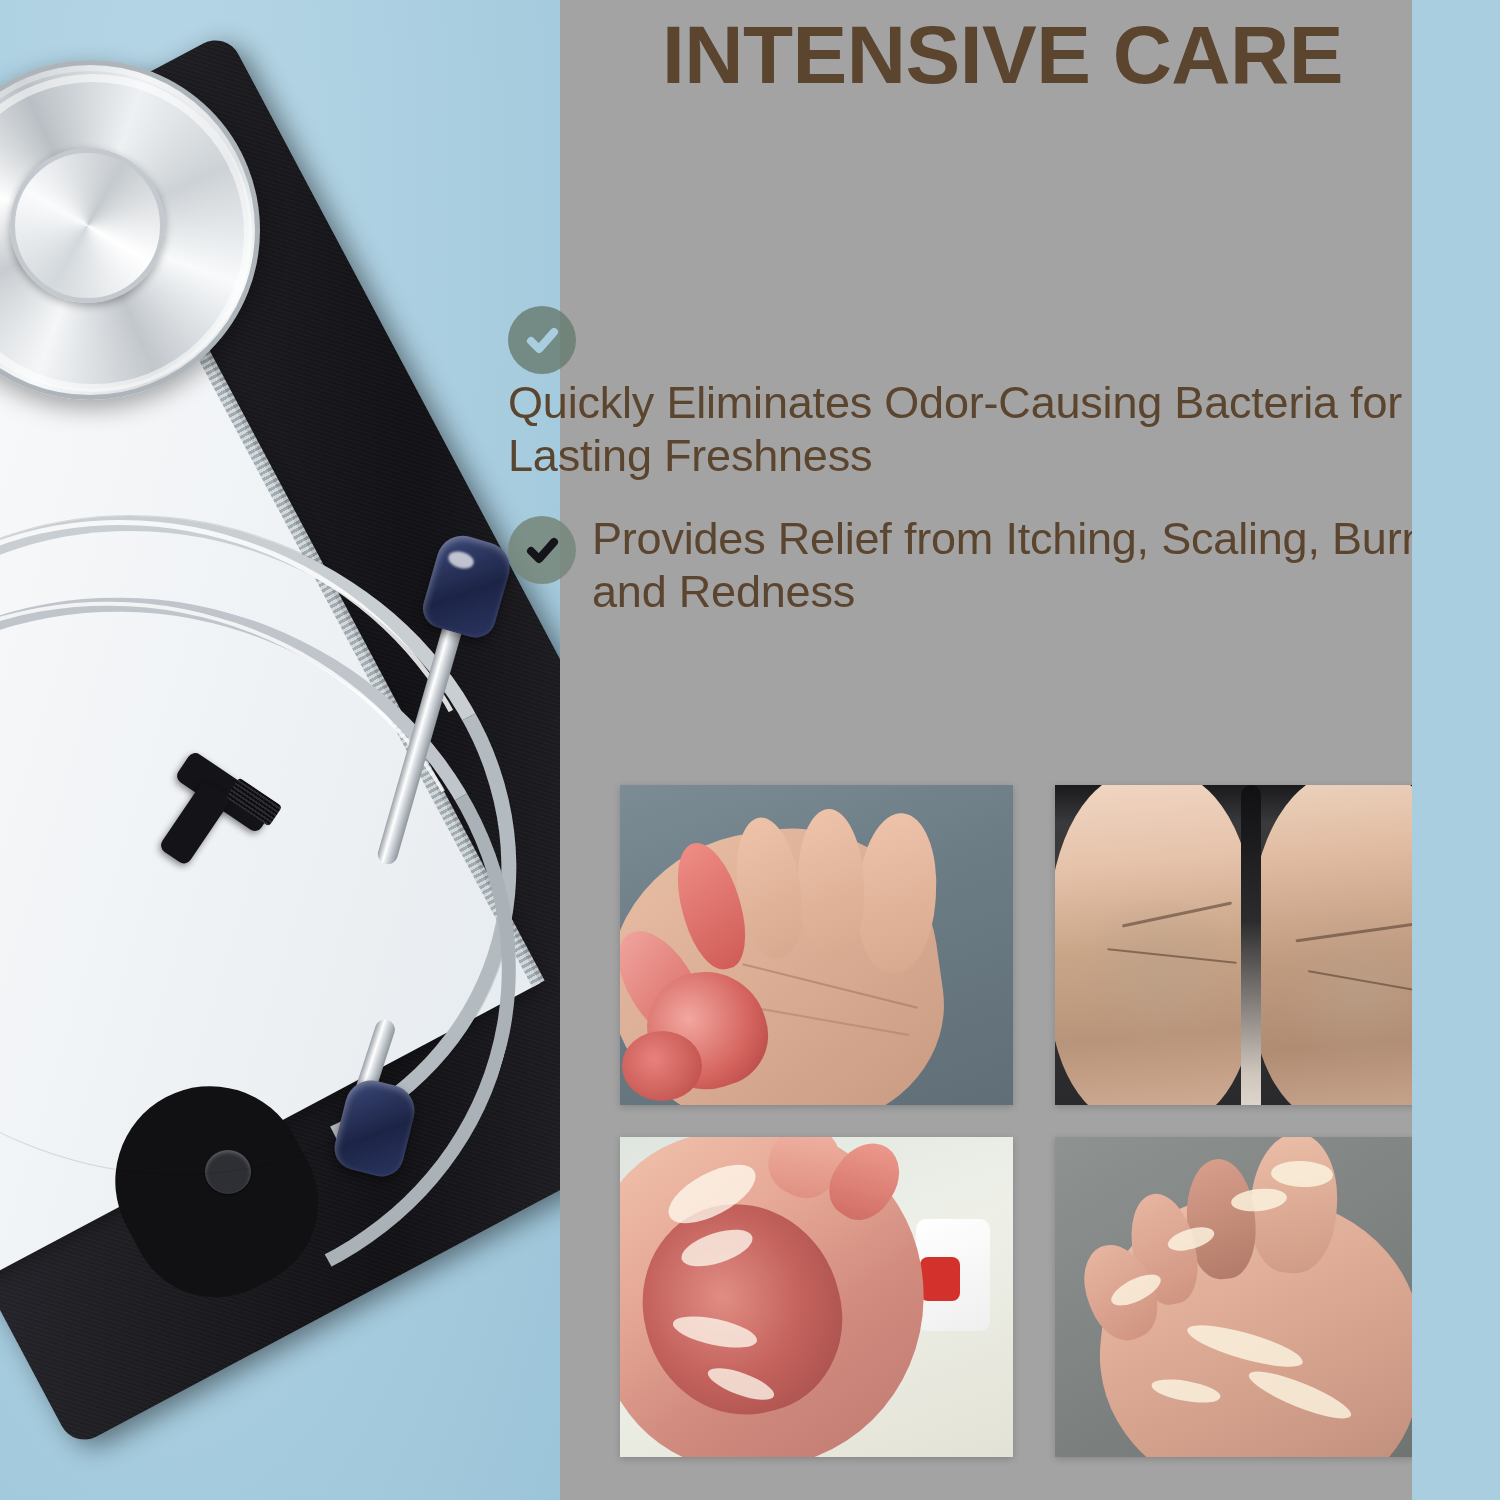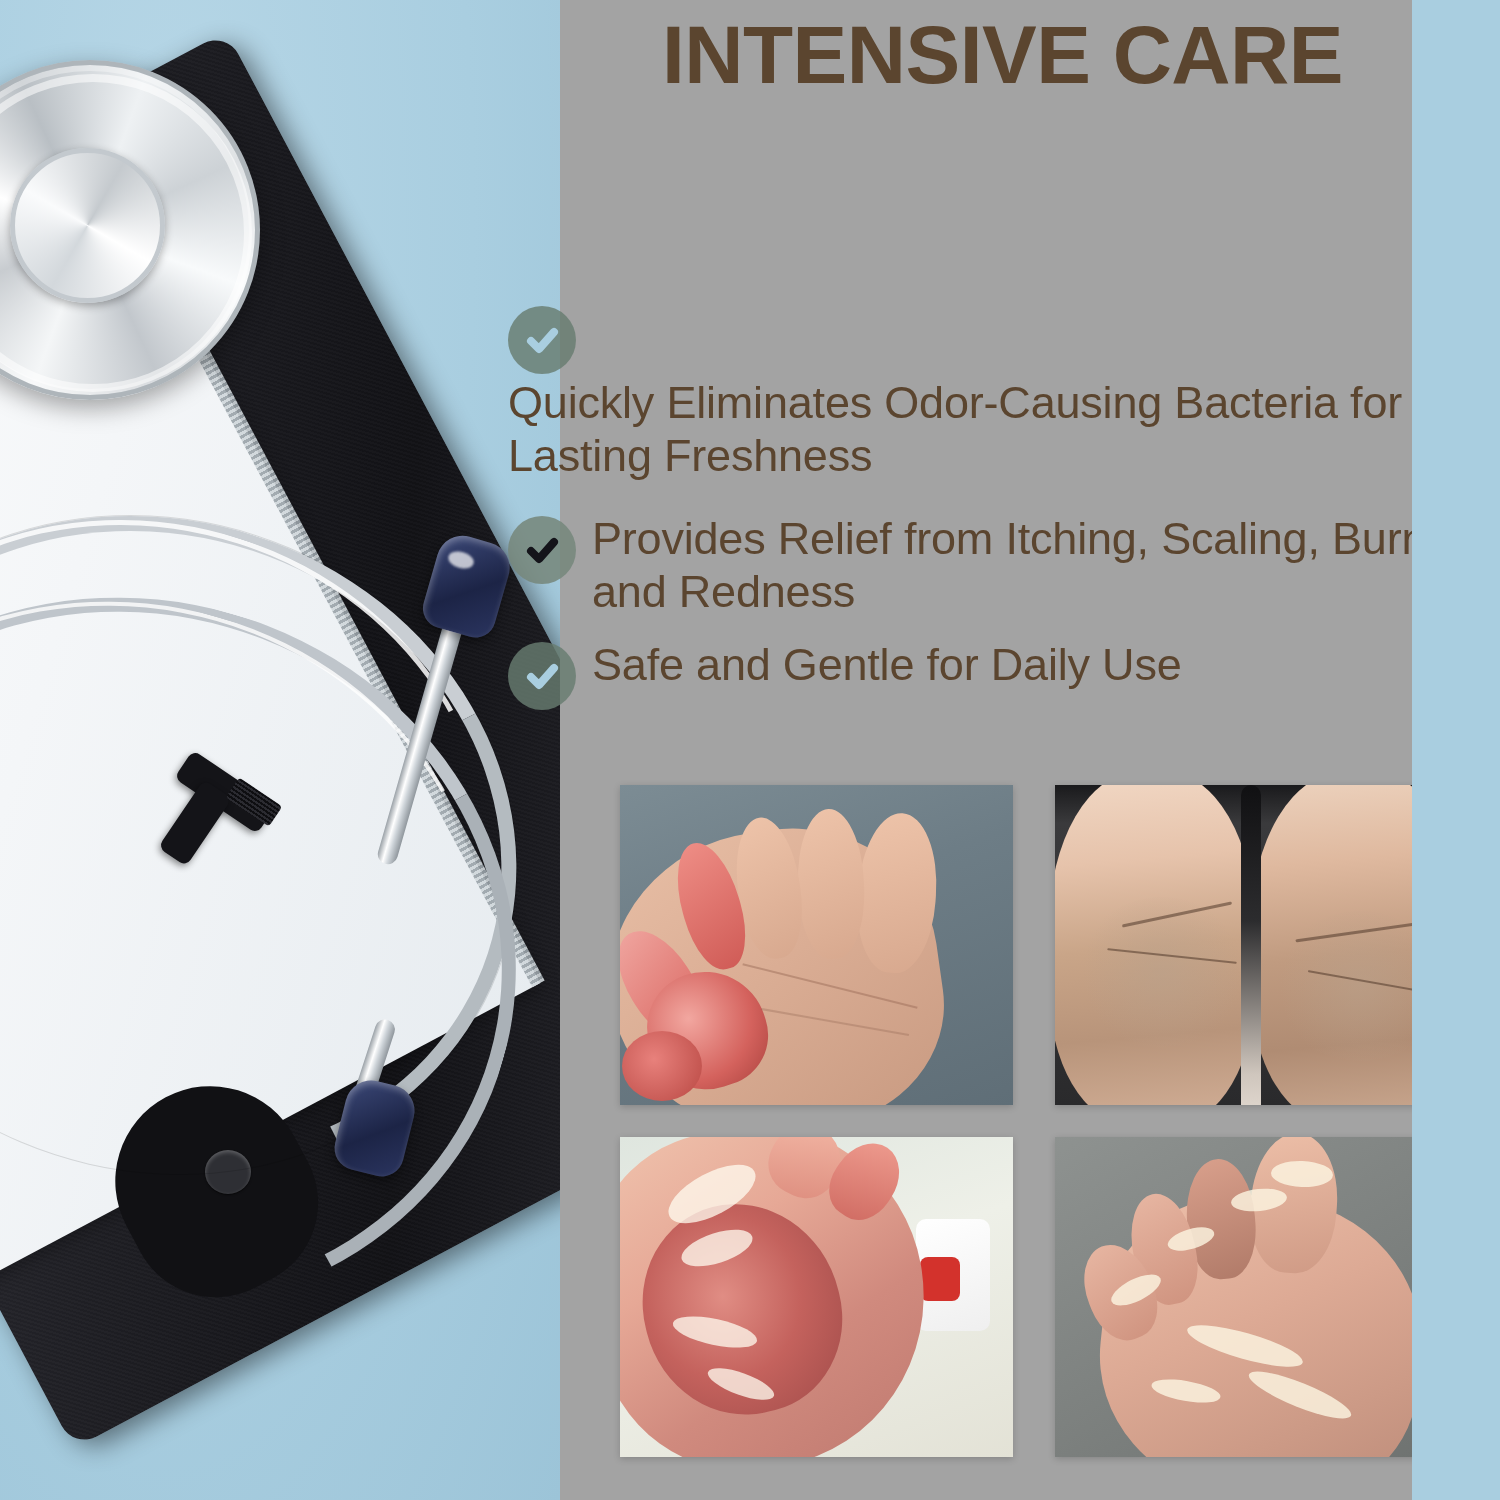--- a/index.html
+++ b/index.html
@@ -302,28 +302,20 @@
       <div class="bullet b2">
         <div class="badge on-dark">
           <svg width="40" height="40" viewBox="0 0 40 40">
             <polyline class="ck" points="9,21 17,29 32,12" fill="none" stroke-width="8" stroke-linecap="round" stroke-linejoin="round"></polyline>
           </svg>
         </div>
         <div class="btext">Provides Relief from Itching, Scaling, Burning and Redness</div>
       </div>
 
 
-      <div class="bullet">
-        <div class="badge">
-          <svg width="40" height="40" viewBox="0 0 40 40">
-            <polyline class="ck" points="9,21 17,29 32,12" fill="none" stroke-width="8" stroke-linecap="round" stroke-linejoin="round"></polyline>
-          </svg>
-        </div>
-        <div class="btext">Safe and Gentle for Daily Use</div>
-      </div>
 
     </div>
 
     <div class="grid">
 
       <div class="cell c-tl">
         <div class="ph1">
           <div class="sole"></div>
           <div class="toe t5"></div>
           <div class="toe t4"></div>

